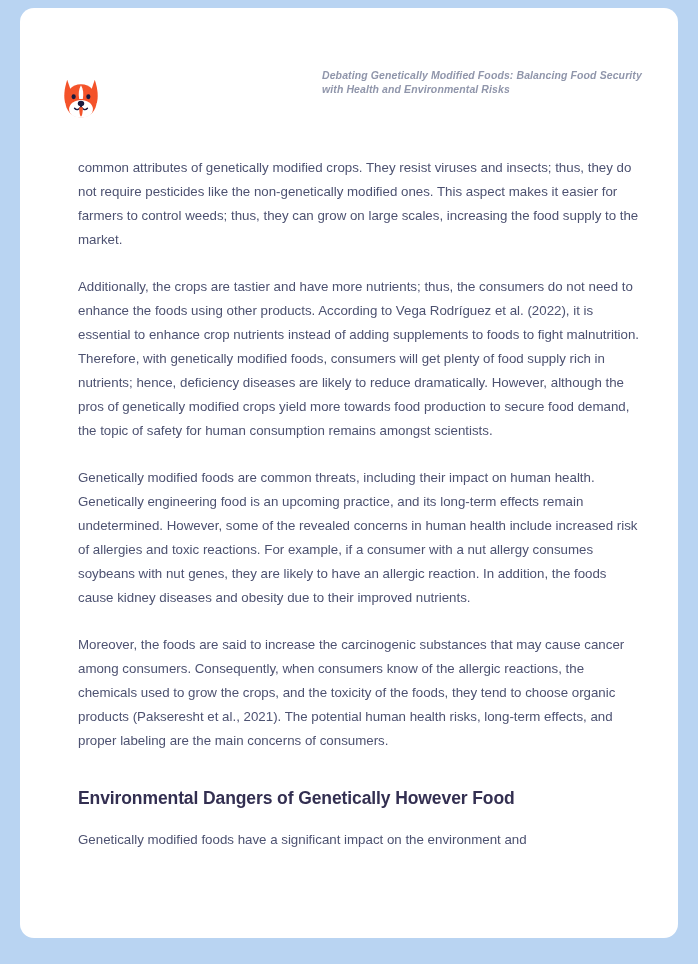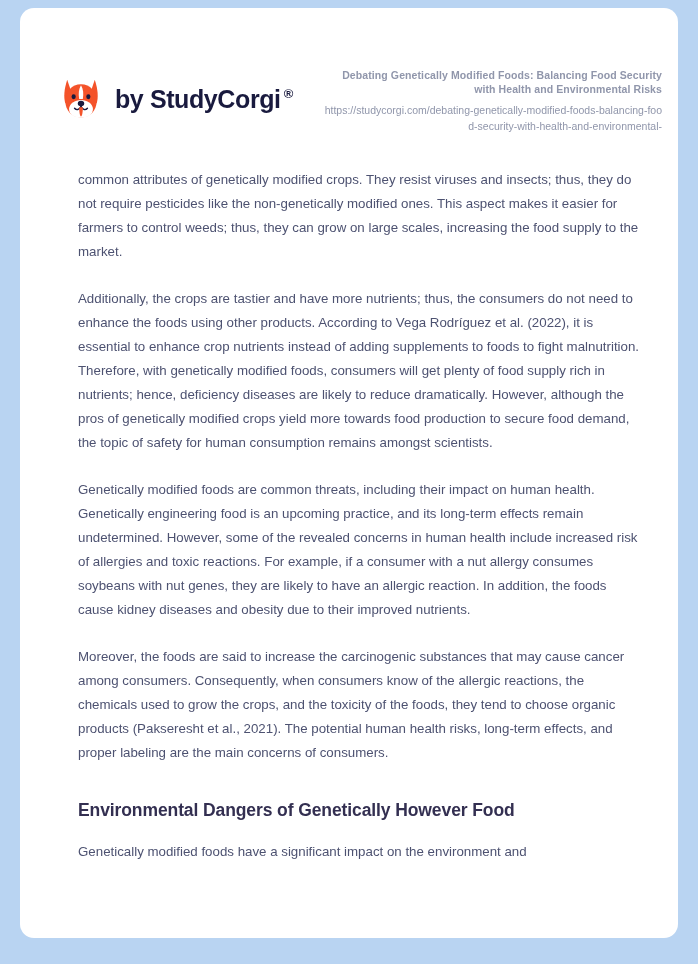--- a/index.html
+++ b/index.html
@@ -54,23 +54,24 @@
   }
   .brand-reg {
     font-size: 13px;
     font-weight: bold;
     color: #191a3e;
     vertical-align: super;
     margin-left: 3px;
     line-height: 1;
   }
   .header-meta {
-    text-align: right;
+    text-align: left;
     max-width: 340px;
     padding-top: 4px;
+    font-style: italic;
   }
   .header-title {
     font-size: 10.5px;
     font-weight: bold;
     color: #9096ab;
     line-height: 1.35;
     letter-spacing: 0.1px;
   }
   .header-url {
     font-size: 10.5px;
@@ -125,28 +126,24 @@
         <ellipse cx="34" cy="45" rx="4.6" ry="5.4" fill="#191a3e"></ellipse>
         <ellipse cx="66" cy="45" rx="4.6" ry="5.4" fill="#191a3e"></ellipse>
 
         <ellipse cx="50" cy="60" rx="7" ry="6" fill="#191a3e"></ellipse>
 
         <path d="M50 66 C46 74 40 75 36 70" stroke="#191a3e" stroke-width="3" fill="none" stroke-linecap="round"></path>
         <path d="M50 66 C54 74 60 75 64 70" stroke="#191a3e" stroke-width="3" fill="none" stroke-linecap="round"></path>
 
         <path d="M46 68 C46 80 48 88 50 88 C52 88 54 80 54 68 Z" fill="#f4532a"></path>
       </svg>
-      <div class="brand-word">
-        <span>by StudyCorgi</span><span class="brand-reg">®</span>
-      </div>
     </div>
 
     <div class="header-meta">
       <div class="header-title">Debating Genetically Modified Foods: Balancing Food Security with Health and Environmental Risks</div>
-      <div class="header-url">https://studycorgi.com/debating-genetically-modified-foods-balancing-food-security-with-health-and-environmental-</div>
     </div>
 
   </div>
 
   <div class="doc-body">
       <p class="para">common attributes of genetically modified crops. They resist viruses and insects; thus, they do not require pesticides like the non-genetically modified ones. This aspect makes it easier for farmers to control weeds; thus, they can grow on large scales, increasing the food supply to the market.</p>
       <p class="para">Additionally, the crops are tastier and have more nutrients; thus, the consumers do not need to enhance the foods using other products. According to Vega Rodríguez et al. (2022), it is essential to enhance crop nutrients instead of adding supplements to foods to fight malnutrition. Therefore, with genetically modified foods, consumers will get plenty of food supply rich in nutrients; hence, deficiency diseases are likely to reduce dramatically. However, although the pros of genetically modified crops yield more towards food production to secure food demand, the topic of safety for human consumption remains amongst scientists.</p>
       <p class="para">Genetically modified foods are common threats, including their impact on human health. Genetically engineering food is an upcoming practice, and its long-term effects remain undetermined. However, some of the revealed concerns in human health include increased risk of allergies and toxic reactions. For example, if a consumer with a nut allergy consumes soybeans with nut genes, they are likely to have an allergic reaction. In addition, the foods cause kidney diseases and obesity due to their improved nutrients.</p>
       <p class="para">Moreover, the foods are said to increase the carcinogenic substances that may cause cancer among consumers. Consequently, when consumers know of the allergic reactions, the chemicals used to grow the crops, and the toxicity of the foods, they tend to choose organic products (Pakseresht et al., 2021). The potential human health risks, long-term effects, and proper labeling are the main concerns of consumers.</p>
       <h2 class="section-heading">Environmental Dangers of Genetically However Food</h2>

